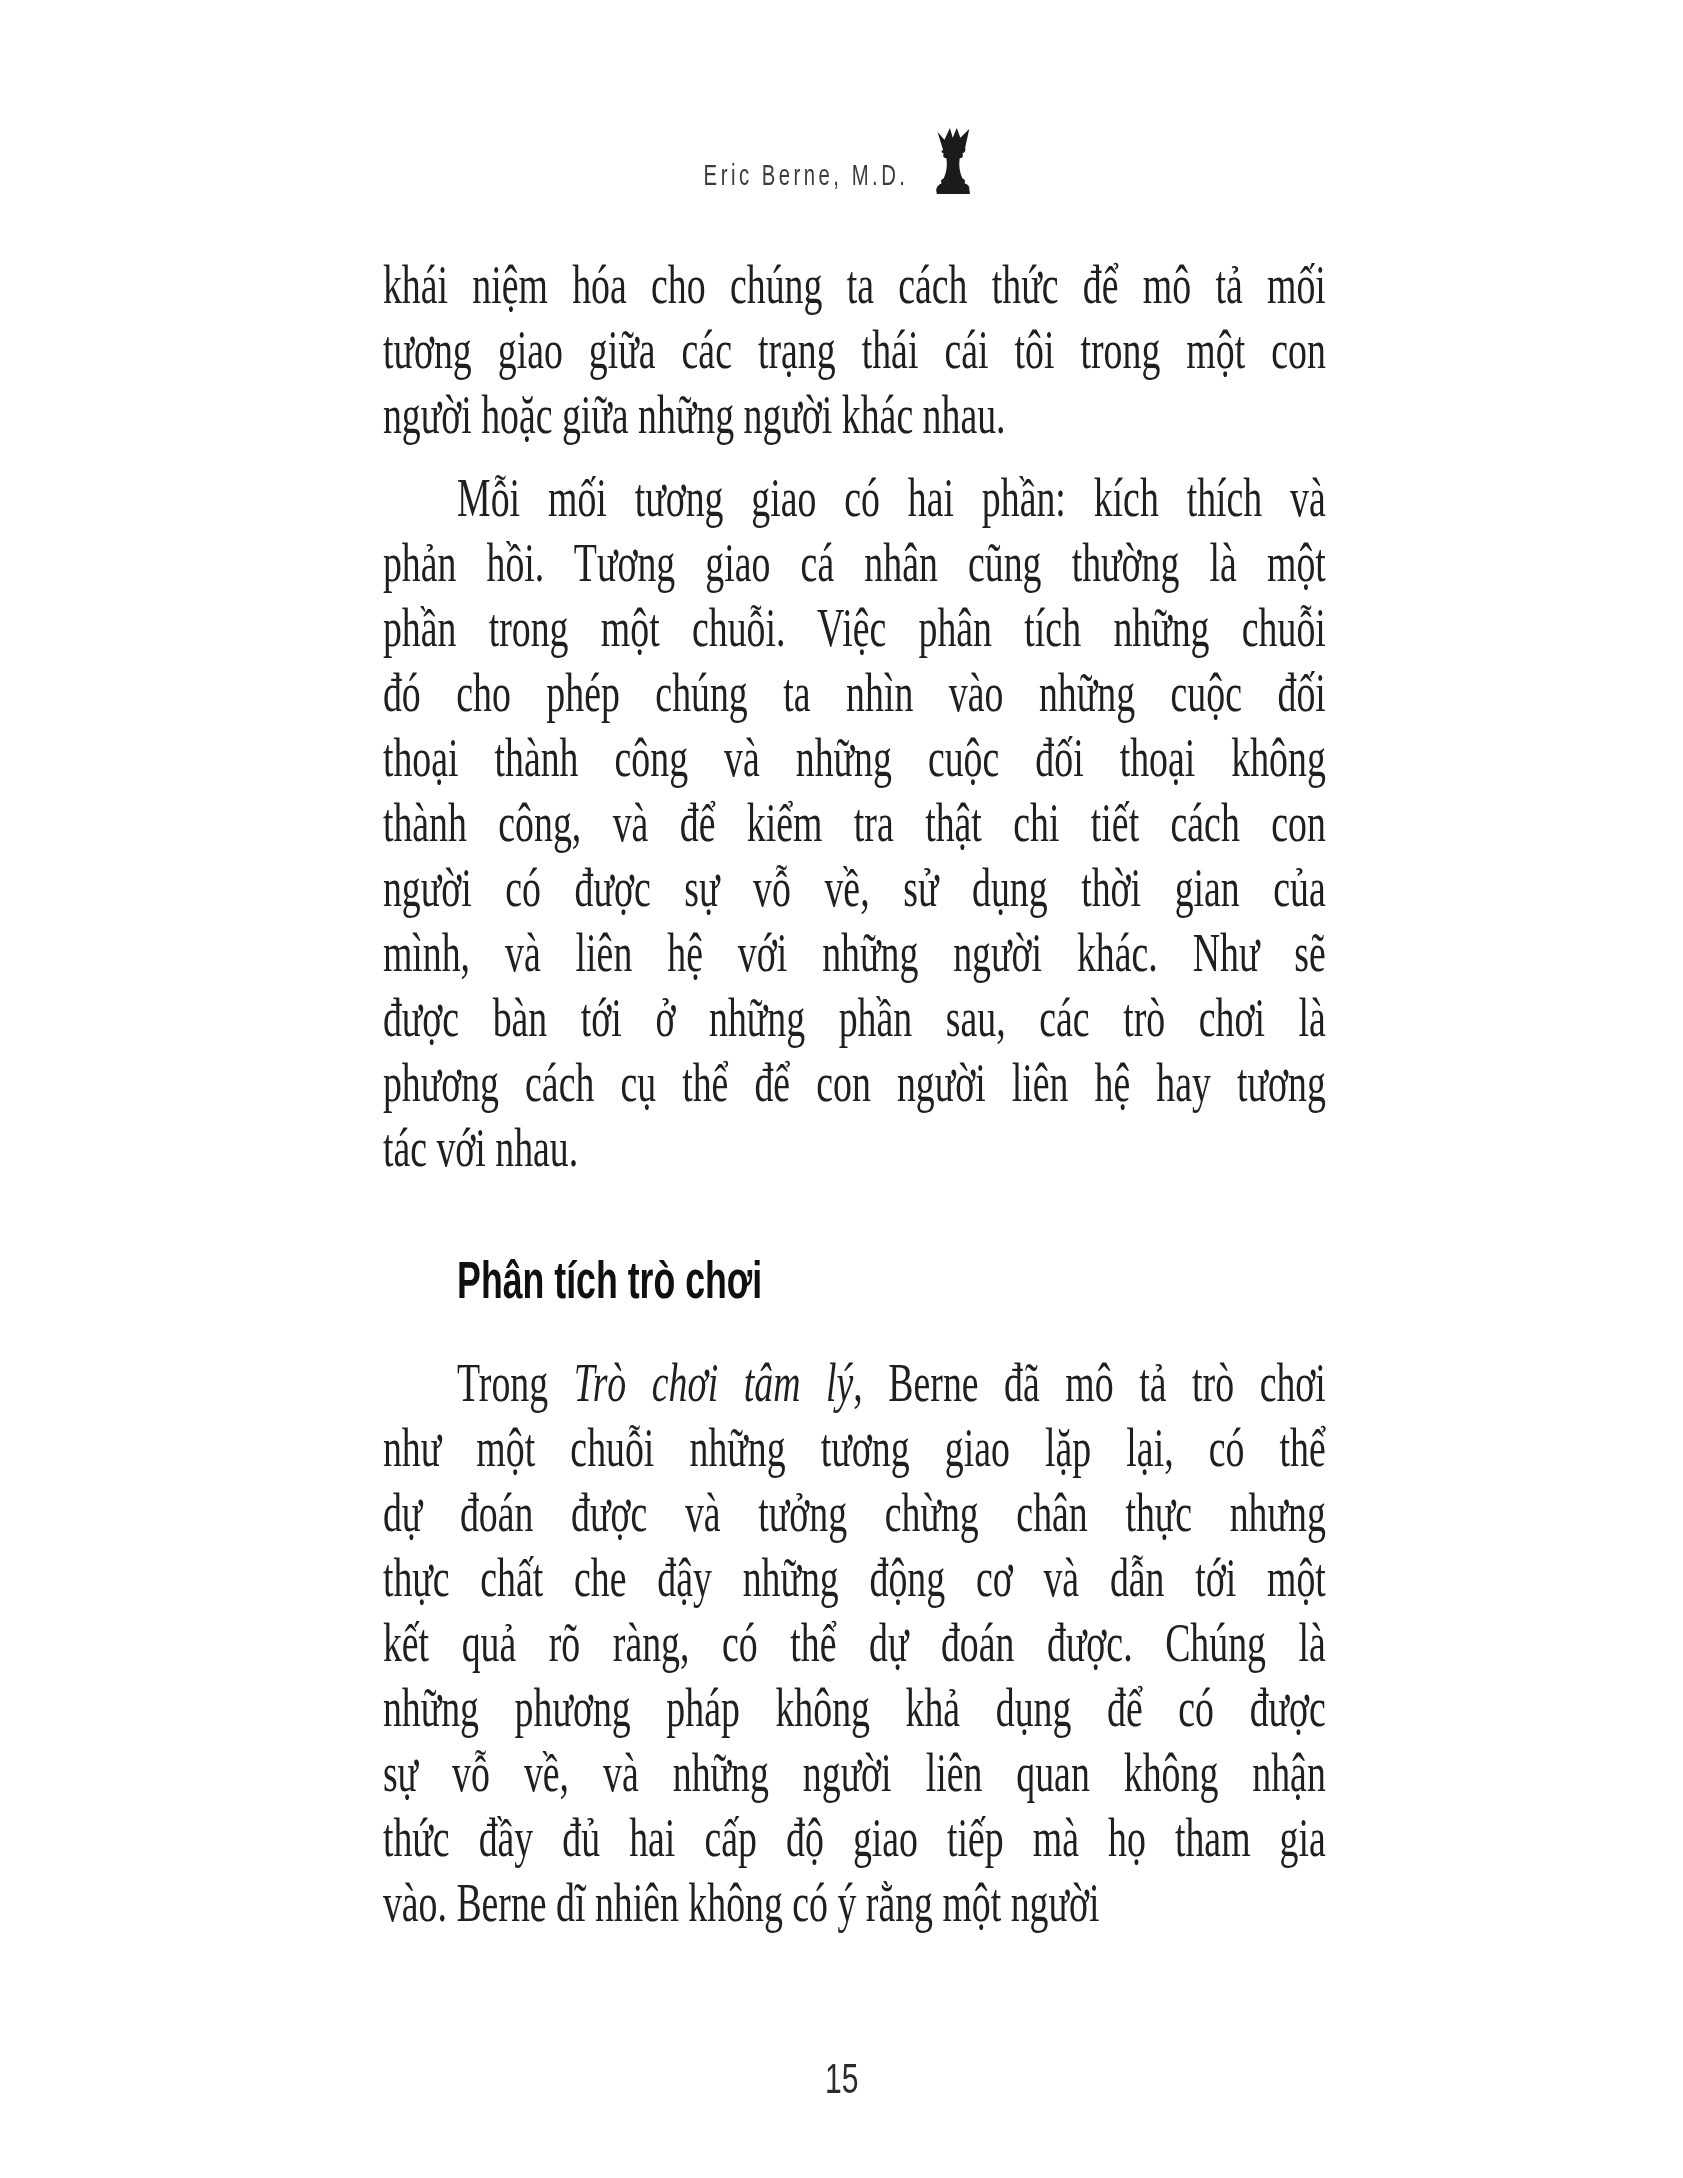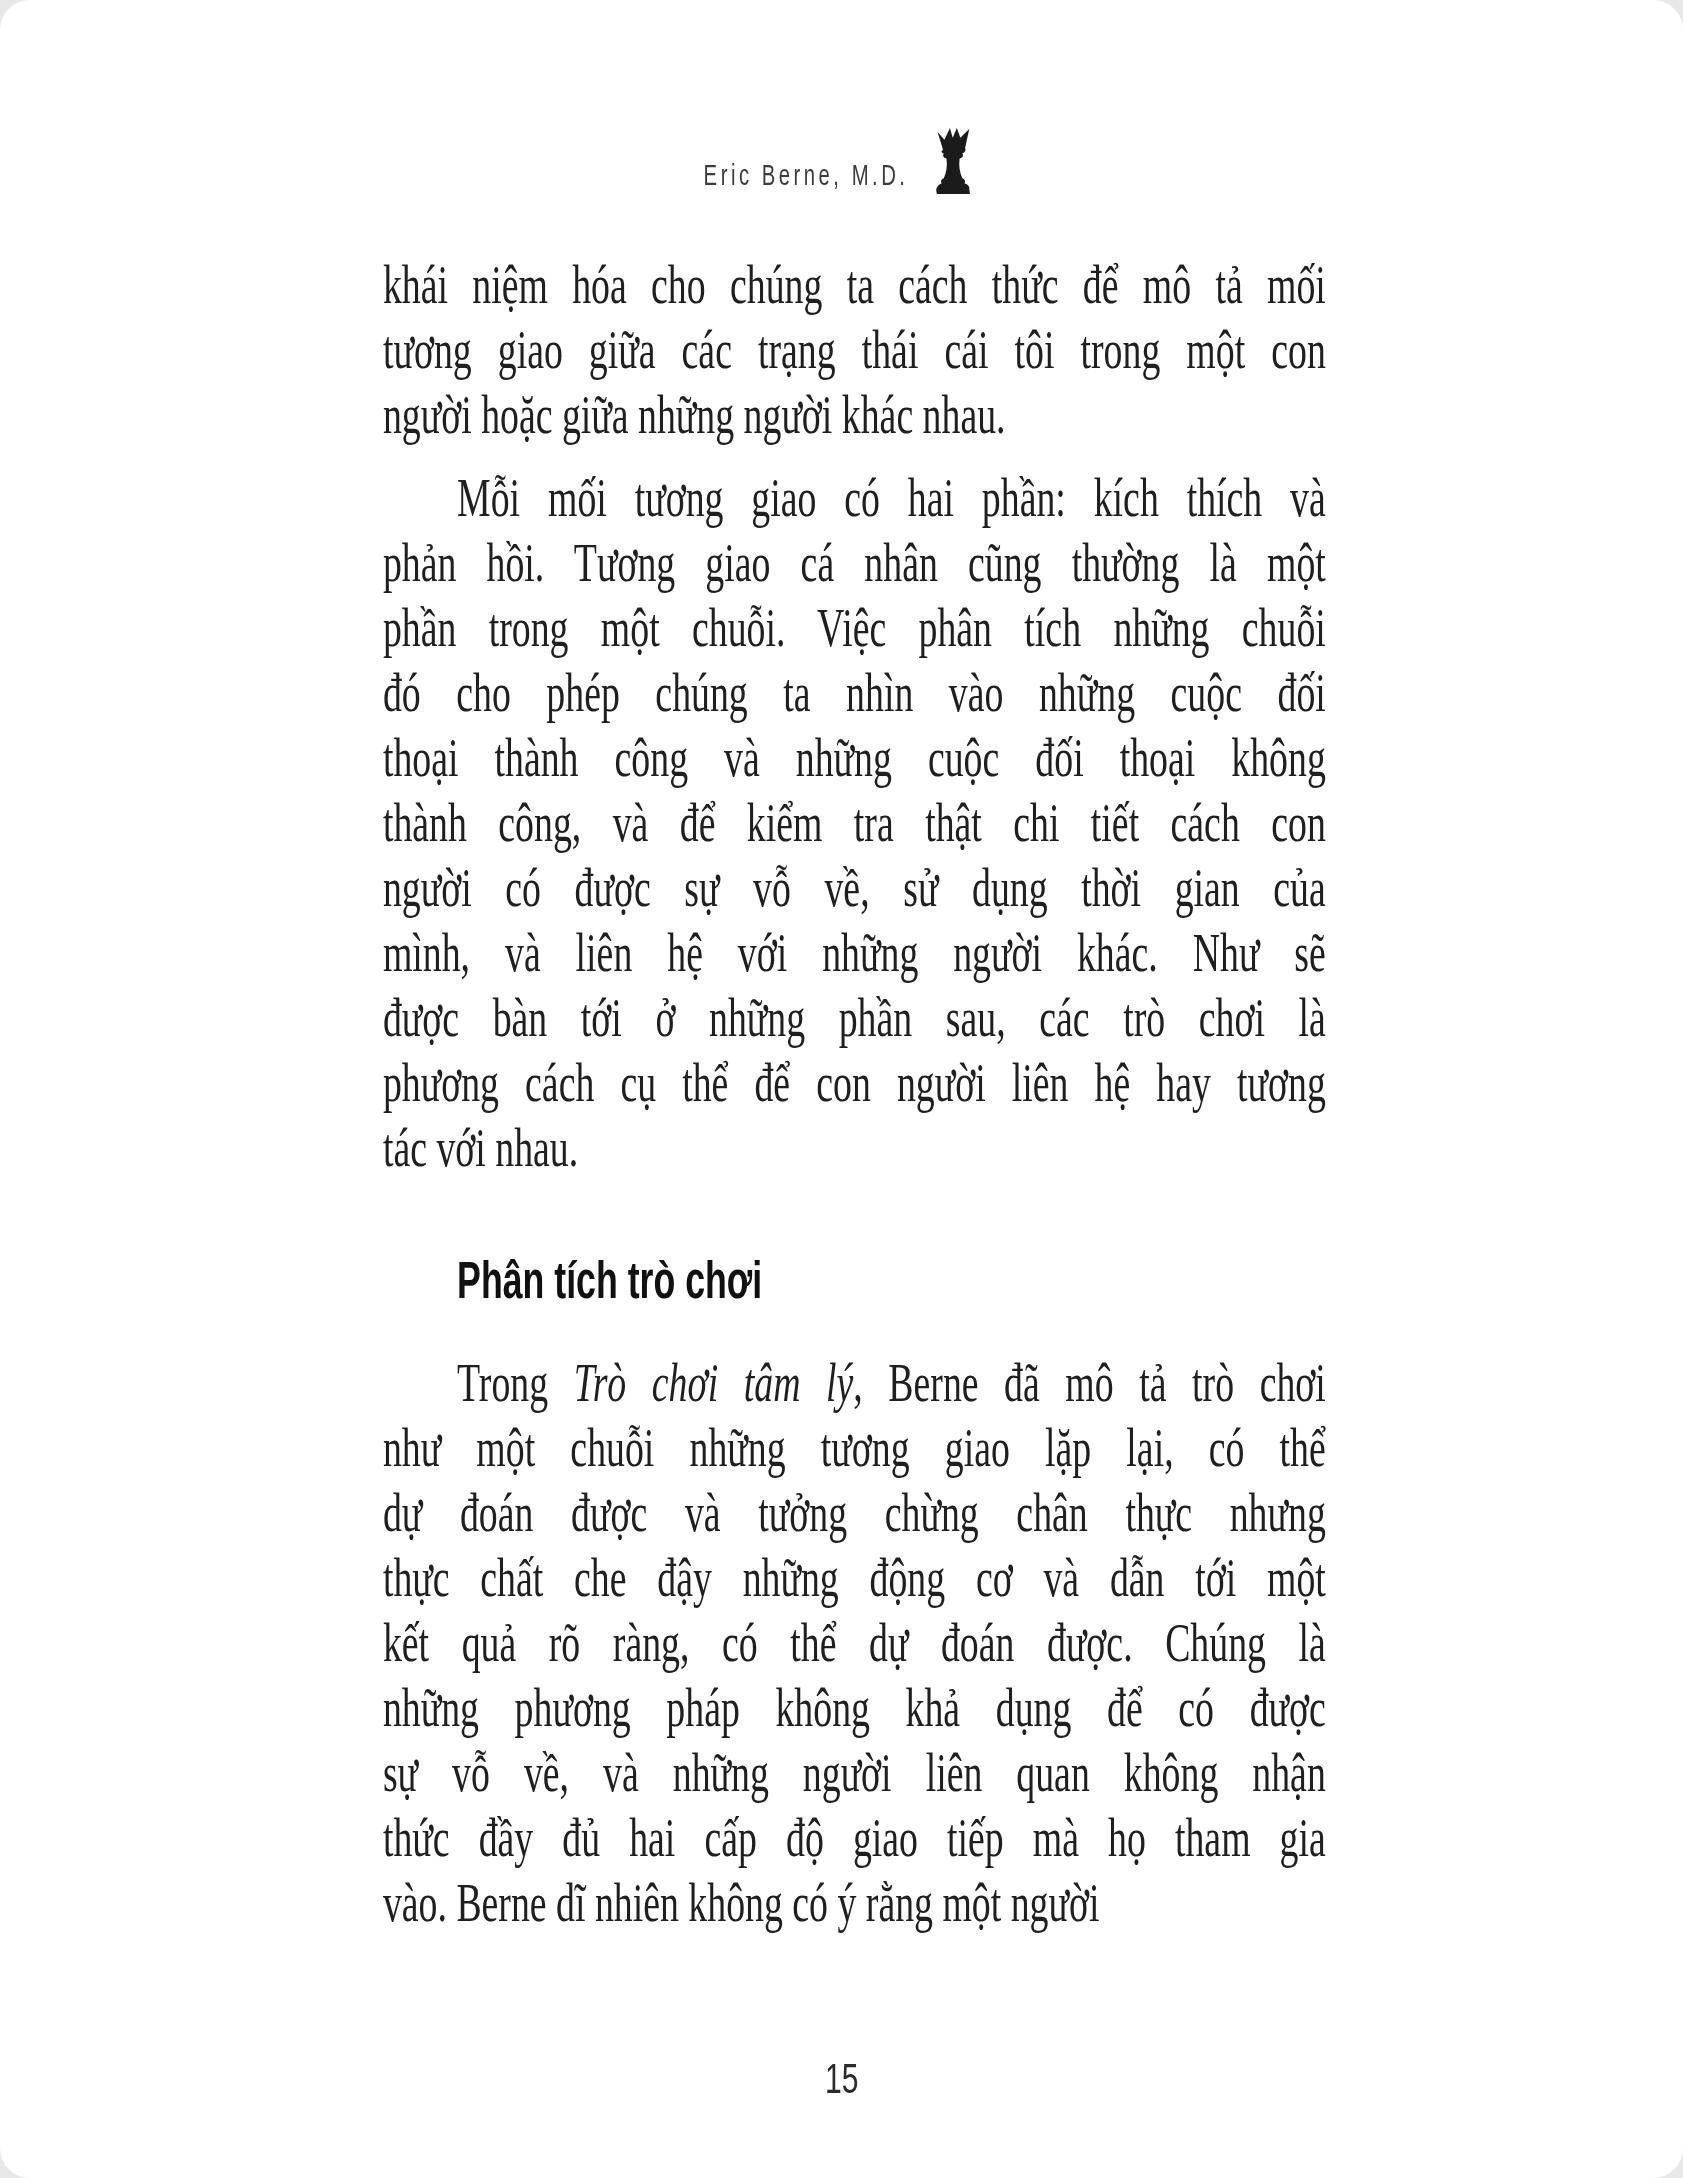--- a/index.html
+++ b/index.html
@@ -3,21 +3,20 @@
 <meta charset="utf-8">
 <style>
   html, body { margin: 0; padding: 0; background: #e8e8e8; }
   .page {
     position: relative;
     width: 1683px;
     height: 2178px;
     background: #ffffff;
     overflow: hidden;
     font-family: "Liberation Serif", "DejaVu Serif", serif;
-    border-radius: 30px;
   }
   
   .squeeze {
     position: absolute;
     top: 0; left: 0;
     width: 2405px;
     height: 2178px;
     transform: scaleX(0.70);
     transform-origin: 0 0;
   }

